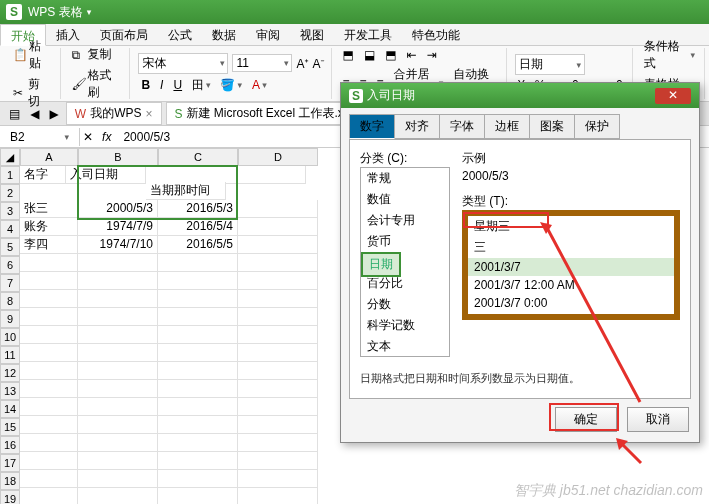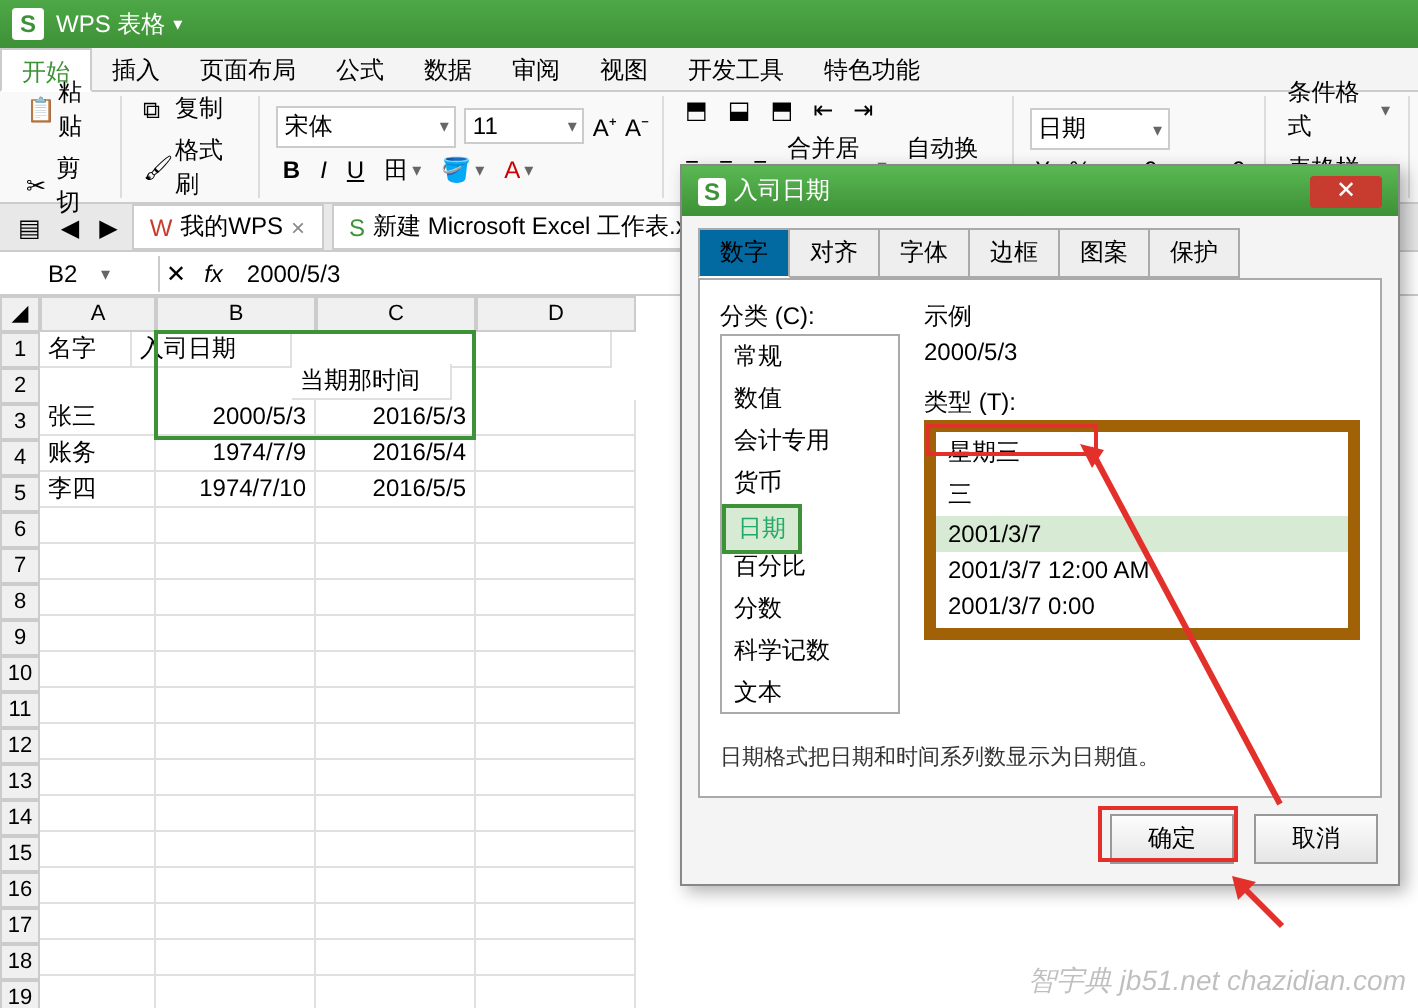--- a/index.html
+++ b/index.html
@@ -12,21 +12,21 @@
 .ribbon { background:#f9f9f9; height:56px; display:flex; border-bottom:1px solid #ccc; padding:2px 4px; gap:2px; }
 .rgroup { border-right:1px solid #ddd; padding:0 6px; display:flex; flex-direction:column; justify-content:center; gap:2px; }
 .rgroup .row { display:flex; gap:4px; align-items:center; }
 .rbtn { display:flex; align-items:center; gap:2px; padding:1px 3px; cursor:pointer; }
 .ico { width:14px; height:14px; display:inline-block; }
 .combo { border:1px solid #ccc; background:#fff; padding:1px 3px; min-width:60px; display:flex; justify-content:space-between; align-items:center; }
 .doctabs { background:#e8e8e8; height:24px; display:flex; align-items:center; gap:4px; padding:0 6px; border-bottom:1px solid #ccc; }
 .doctab { background:#fff; border:1px solid #ccc; padding:2px 8px; display:flex; align-items:center; gap:4px; }
 .doctab .x { color:#888; cursor:pointer; }
 .formula-bar { height:22px; display:flex; align-items:center; border-bottom:1px solid #ccc; }
-.namebox { width:80px; border-right:1px solid #ccc; padding:2px 24px; display:flex; justify-content:space-between; align-items:center; }
+.namebox { width:80px; border-right:1px solid #ccc; padding:2px 10px; display:flex; justify-content:space-between; align-items:center; }
 .fx { padding:0 6px; font-style:italic; }
 .fx-input { flex:1; padding:2px 6px; }
 .grid { display:flex; }
 .rowhdrs { width:20px; }
 .rowhdr,.colhdr { background:#f0f0f0; border:1px solid #ccc; text-align:center; font-size:11px; }
 .rowhdr { height:18px; line-height:16px; }
 .colhdrs { display:flex; }
 .colhdr { height:18px; line-height:16px; }
 .cells { position:relative; }
 .row { display:flex; }

